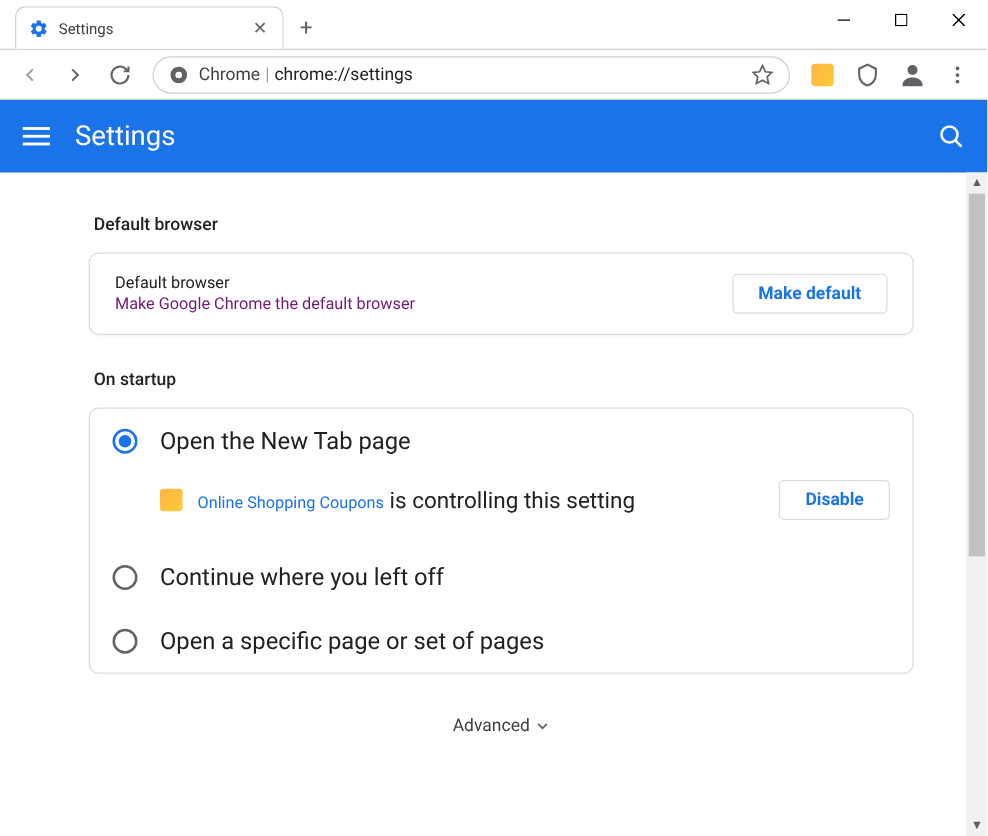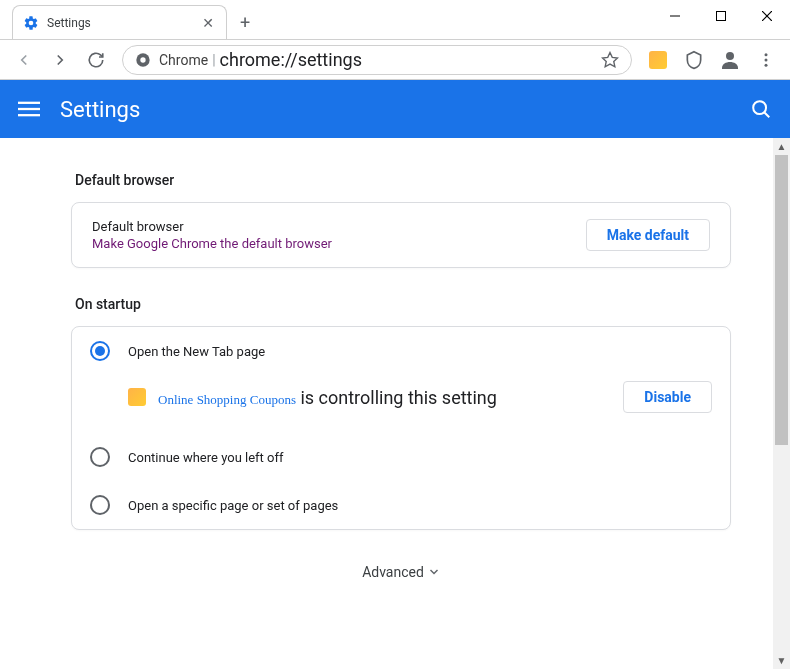--- a/index.html
+++ b/index.html
@@ -16,21 +16,21 @@
 .win-btn { width: 46px; height: 32px; display: flex; align-items: center; justify-content: center; color: #000; font-size: 13px; cursor: pointer; }
 
 
 .toolbar { height: 40px; display: flex; align-items: center; padding: 0 8px; border-bottom: 1px solid #d0d0d0; gap: 4px; }
 .tbtn { width: 32px; height: 32px; display: flex; align-items: center; justify-content: center; color: #5f6368; cursor: pointer; border-radius: 50%; }
 .tbtn.disabled { color: #b0b0b0; }
 .omnibox { flex: 1; height: 30px; border: 1px solid #d0d0d0; border-radius: 15px; display: flex; align-items: center; padding: 0 12px; margin: 0 6px; }
 .omnibox .secicon { color: #5f6368; margin-right: 8px; display: flex; }
 .omnibox .prefix { color: #404040; font-size: 14px; }
 .omnibox .sep { color: #9aa0a6; margin: 0 4px; font-size: 14px; }
-.omnibox .url { color: #202124; font-size: 18px; }
+.omnibox .url { color: #202124; font-size: 14px; }
 .omnibox .star { margin-left: auto; color: #5f6368; }
 .ext-icon { width: 18px; height: 18px; background: linear-gradient(135deg,#ffb347,#ffcc33); border-radius: 3px; }
 .shield-icon { color: #5f6368; }
 
 
 .settings-bar { height: 58px; background: #1a73e8; display: flex; align-items: center; padding: 0 18px; color: #fff; }
 .hamburger { margin-right: 20px; cursor: pointer; display:flex; }
 .settings-title { font-size: 22px; font-weight: 400; }
 .search-btn { margin-left: auto; cursor:pointer; display:flex; }
 
@@ -42,24 +42,24 @@
 .card { background: #fff; border: 1px solid #dadce0; border-radius: 8px; box-shadow: 0 1px 2px rgba(0,0,0,0.03); }
 .card-row { padding: 16px 20px; display: flex; align-items: center; }
 .row-text { display: flex; flex-direction: column; }
 .row-label { font-size: 13px; color: #202124; }
 .row-sub { font-size: 13px; color: #701a75; margin-top: 2px; }
 .btn-outline { border: 1px solid #dadce0; background: #fff; color: #1a73e8; font-size: 14px; padding: 7px 20px; border-radius: 4px; cursor: pointer; margin-left: auto; font-weight: 700; }
 .radio-row { padding: 14px 18px; display: flex; align-items: center; gap: 18px; }
 .radio { width: 20px; height: 20px; border: 2px solid #5f6368; border-radius: 50%; display: flex; align-items: center; justify-content: center; flex-shrink:0; }
 .radio.selected { border-color: #1a73e8; }
 .radio.selected::after { content:''; width: 10px; height: 10px; background:#1a73e8; border-radius:50%; }
-.radio-label { font-size: 13px; color: #202124; }
+.radio-label { font-size: 19px; color: #202124; }
 .ext-notice { padding: 6px 18px 20px 56px; display: flex; align-items: center; gap: 12px; }
 .ext-notice .ext-icon { flex-shrink:0; }
-.ext-link { color: #1a73e8; text-decoration: none; font-size: 13px; font-family: Liberation Serif, serif; }
+.ext-link { color: #1a73e8; text-decoration: none; font-size: 13px; }
 .ext-rest { font-size: 18px; color: #202124; }
 .advanced { display:flex; align-items:center; justify-content:center; gap:4px; margin-top:34px; color:#3c4043; font-size:14px; cursor:pointer; }
 
 
 .scrollbar { position:absolute; right:0; top:0; bottom:0; width:17px; background:#f1f1f1; }
 .scrollthumb { position:absolute; left:2px; right:2px; top:0; height:290px; background:#c1c1c1; border-radius:0; }
 .scrollarrow { position:absolute; left:0; right:0; height:17px; display:flex;align-items:center;justify-content:center;color:#606060;font-size:10px; }
 .scrollarrow.up { top:0; }
 .scrollarrow.down { bottom:0; }
 

